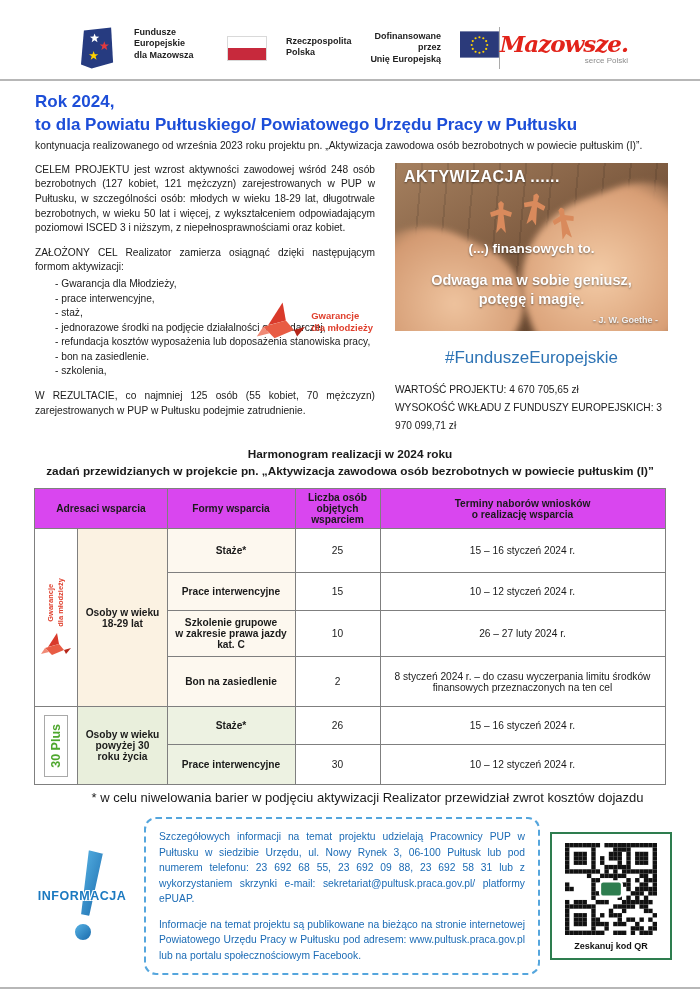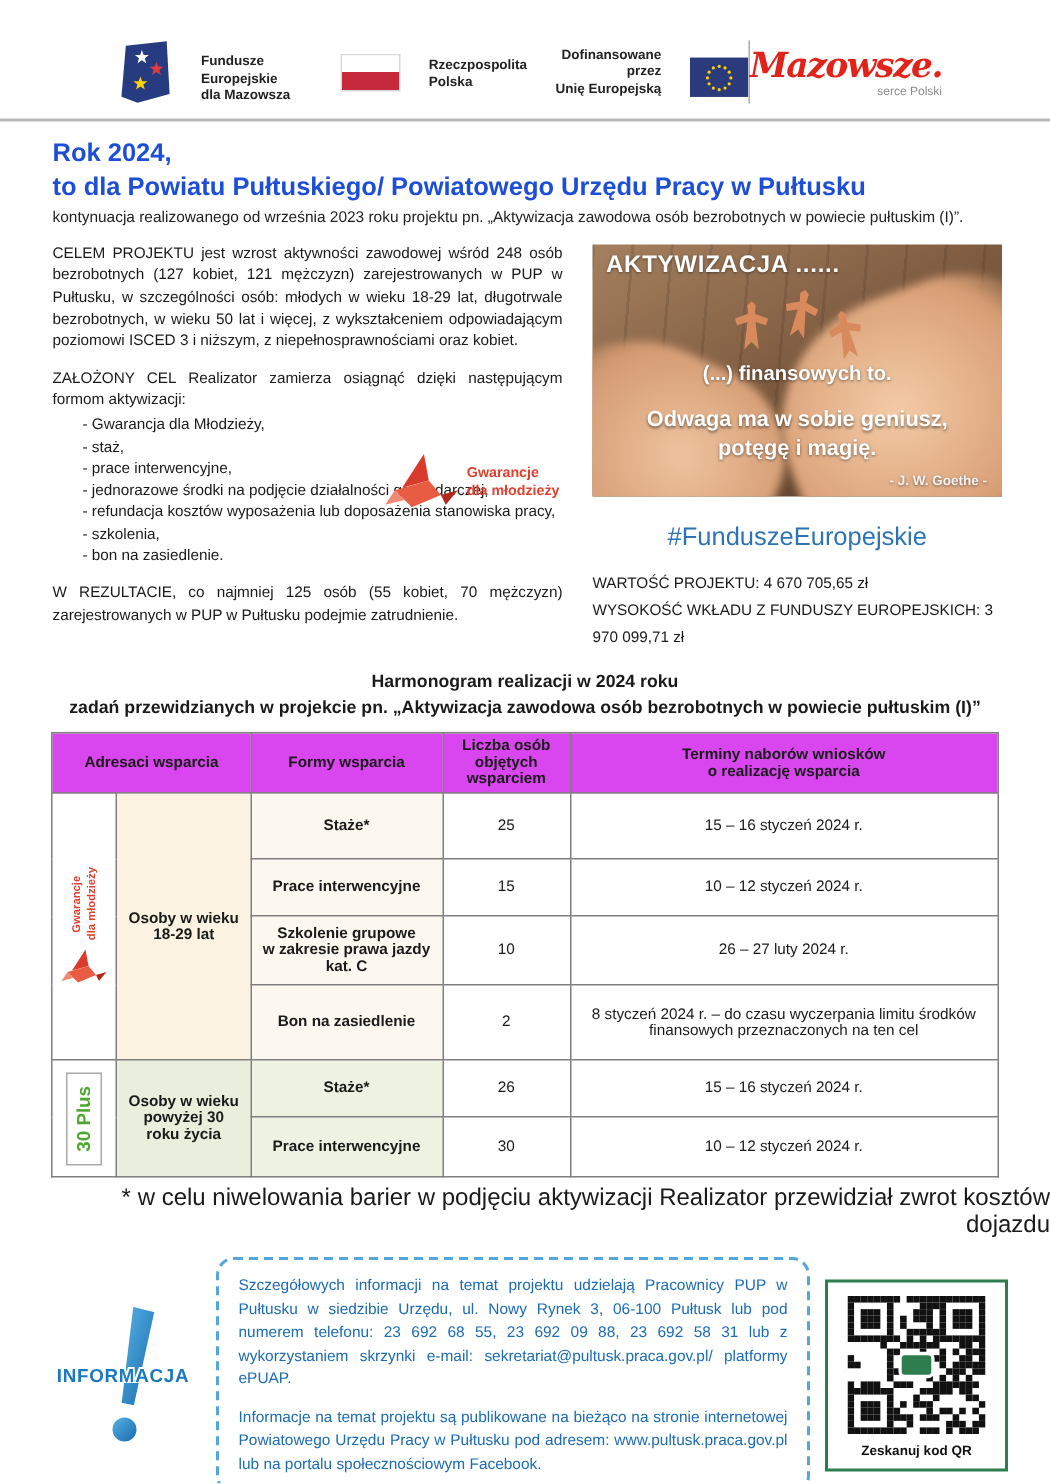--- a/index.html
+++ b/index.html
@@ -1,21 +1,21 @@
 <!DOCTYPE html>
 <html><head>
 <meta charset="utf-8">
 <style>
   * { margin:0; padding:0; box-sizing:border-box; }
   body { background:#fff; font-family:"Liberation Sans", sans-serif; color:#1a1a1a; }
   .page { width:700px; height:989px; margin:0 auto; background:#fff; overflow:hidden; position:relative; padding-top:24px; }
 
   
   .hdr { display:flex; align-items:center; justify-content:space-between; padding:0 72px 0 80px; height:48px; }
-  .logo { display:flex; align-items:flex-end; gap:19px; }
+  .logo { display:flex; align-items:flex-start; gap:19px; }
   .logo-txt { font-size:9px; font-weight:bold; line-height:1.25; color:#222; }
   .logo-txt.right { text-align:right; }
   .plflag { width:40px; height:25px; border:1px solid #d9d9d9; }
   .plflag .w { height:50%; background:#fff; }
   .plflag .r { height:50%; background:#c7293c; }
   .vdiv { width:1px; height:42px; background:#aaa; }
   .mazowsze { text-align:right; }
   .mazowsze .name { font-family:"DejaVu Serif", serif; font-style:italic; font-weight:bold; font-size:23px; color:#e2231a; letter-spacing:-1px; line-height:1; }
   .mazowsze .tag { font-size:8px; color:#8c8c8c; margin-top:1px; }
   .hrule { border:none; border-top:2px solid #b7b7b7; margin:7px 0 0 0; }
@@ -60,21 +60,21 @@
   tr.r-h { height:30px; } tr.r1 { height:44px; } tr.r2 { height:38px; } tr.r3 { height:46px; } tr.r4 { height:50px; } tr.r5 { height:38px; } tr.r6 { height:40px; }
   td.aud { background:#fbf2e2; font-weight:bold; white-space:pre-line; }
   td.aud.green { background:#e9efdc; }
   td.form { background:#fdf8ef; font-weight:bold; white-space:pre-line; }
   td.form.green { background:#edf2e2; }
   td.term { font-size:9.8px; }
   .badge-inner { display:flex; flex-direction:column; align-items:center; justify-content:center; gap:5px; }
   .vtext { writing-mode:vertical-rl; transform:rotate(180deg); color:#e0402e; font-size:7.5px; font-weight:bold; line-height:1.35; }
   .plus-box { border:1px solid #a9a9a9; background:#fff; width:24px; height:62px; display:flex; align-items:center; justify-content:center; margin:0 auto; }
   .vtext-green { writing-mode:vertical-rl; transform:rotate(180deg); color:#4ea72e; font-size:12.5px; font-weight:bold; white-space:nowrap; }
-  .footnote { font-size:16px; margin:5px 0 0 35px; text-align:right; }
+  .footnote { font-size:13px; margin:5px 0 0 35px; text-align:center; }
 
   
   .info { display:flex; align-items:center; gap:10px; padding:12px 28px 0 30px; }
   .inf-logo { width:104px; position:relative; height:118px; flex:none; }
   .inf-label { position:absolute; top:52px; left:0; width:100%; text-align:center; font-weight:bold; font-size:12.5px; letter-spacing:.5px; color:#1b79c0;
       text-shadow:-1px -1px 0 #fff, 1px -1px 0 #fff, -1px 1px 0 #fff, 1px 1px 0 #fff; }
   .info-box { flex:1; border:2px dashed #55a6dd; border-radius:12px; padding:10px 13px; color:#1b6bb5; font-size:10.3px; line-height:1.5; text-align:justify; }
   .info-box p + p { margin-top:10px; }
   .qr-box { flex:none; width:122px; border:2px solid #2e7d4f; background:#fff; padding:9px 8px 7px 8px; display:flex; flex-direction:column; align-items:center; gap:6px; }
   .qr-label { font-size:9px; font-weight:bold; color:#111; }
@@ -147,26 +147,26 @@
     <div class="subtitle">kontynuacja realizowanego od września 2023 roku projektu pn. „Aktywizacja zawodowa osób bezrobotnych w powiecie pułtuskim (I)”.</div>
   </div>
 
   <div class="cols">
     <div class="colL">
       <p>CELEM PROJEKTU jest wzrost aktywności zawodowej wśród 248 osób bezrobotnych (127 kobiet, 121 mężczyzn) zarejestrowanych w PUP w Pułtusku, w szczególności osób: młodych w wieku 18-29 lat, długotrwale bezrobotnych, w wieku 50 lat i więcej, z wykształceniem odpowiadającym poziomowi ISCED 3 i niższym, z niepełnosprawnościami oraz kobiet.</p>
       <p style="margin-bottom:2px;">ZAŁOŻONY CEL Realizator zamierza osiągnąć dzięki następującym formom aktywizacji:</p>
       <div class="forms-wrap">
         <div class="forms-list">
           <div>- Gwarancja dla Młodzieży,</div>
+          <div>- prace interwencyjne,</div>
           <div>- staż,</div>
-          <div>- prace interwencyjne,</div>
           <div>- jednorazowe środki na podjęcie działalności gospodarczej,</div>
           <div>- refundacja kosztów wyposażenia lub doposażenia stanowiska pracy,</div>
+          <div>- bon na zasiedlenie.</div>
           <div>- szkolenia,</div>
-          <div>- bon na zasiedlenie.</div>
         </div>
         <div class="gwr-logo">
           <svg width="52" height="42" viewBox="0 0 64 52">
             <polygon points="34,2 16,30 38,24" fill="#d93a2b"></polygon>
             <polygon points="10,32 38,24 48,36 24,46" fill="#e85c44"></polygon>
             <polygon points="48,36 62,32 52,44" fill="#b5271a"></polygon>
             <polygon points="10,32 2,44 18,40" fill="#f08a76"></polygon>
           </svg>
           <div class="lbl">
             <div>Gwarancje</div>

